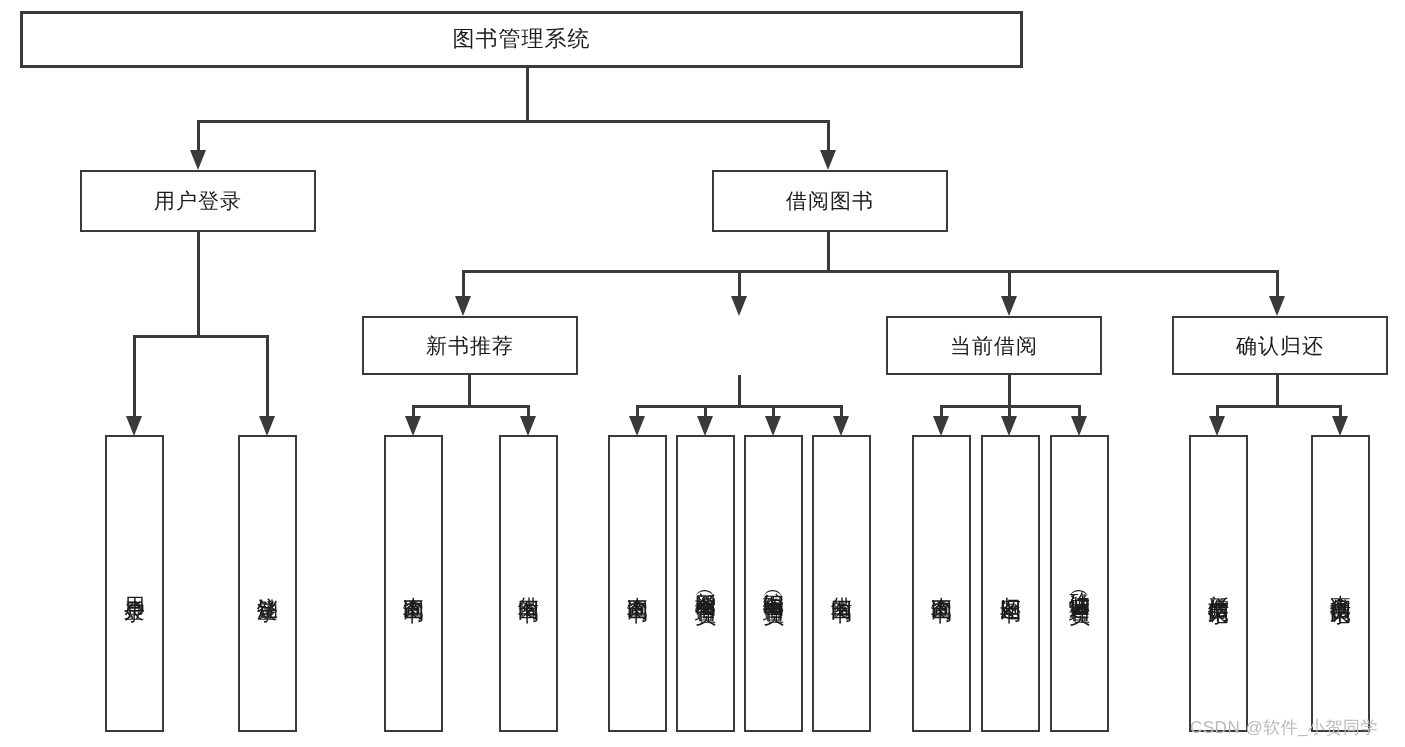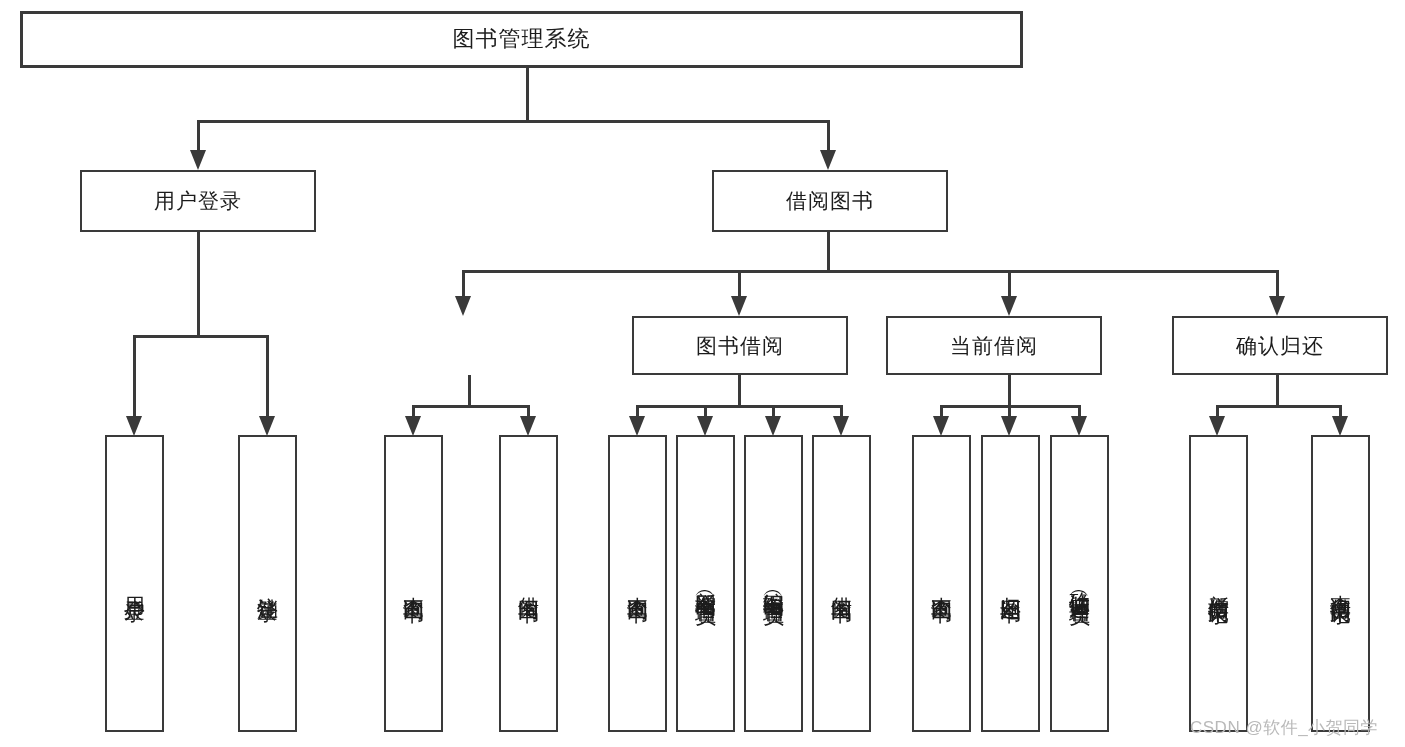--- a/index.html
+++ b/index.html
@@ -123,24 +123,24 @@
 
   <div class="edge v" style="left:738px; top:270px; width:3px; height:28px;"></div>
   <div class="arrow" style="left:731px; top:296px;"></div>
 
   <div class="edge v" style="left:1008px; top:270px; width:3px; height:28px;"></div>
   <div class="arrow" style="left:1001px; top:296px;"></div>
 
   <div class="edge v" style="left:1276px; top:270px; width:3px; height:28px;"></div>
   <div class="arrow" style="left:1269px; top:296px;"></div>
 
-
-  <div class="node" style="left:632px; top:316px; width:216px; height:59px;">
-    <span class="node-label-h">图书借阅</span>
-  </div>
+  <div class="node" style="left:362px; top:316px; width:216px; height:59px;">
+    <span class="node-label-h">新书推荐</span>
+  </div>
+
 
   <div class="node" style="left:886px; top:316px; width:216px; height:59px;">
     <span class="node-label-h">当前借阅</span>
   </div>
 
   <div class="node" style="left:1172px; top:316px; width:216px; height:59px;">
     <span class="node-label-h">确认归还</span>
   </div>
 
   <div class="edge v" style="left:468px; top:375px; width:3px; height:33px;"></div>

